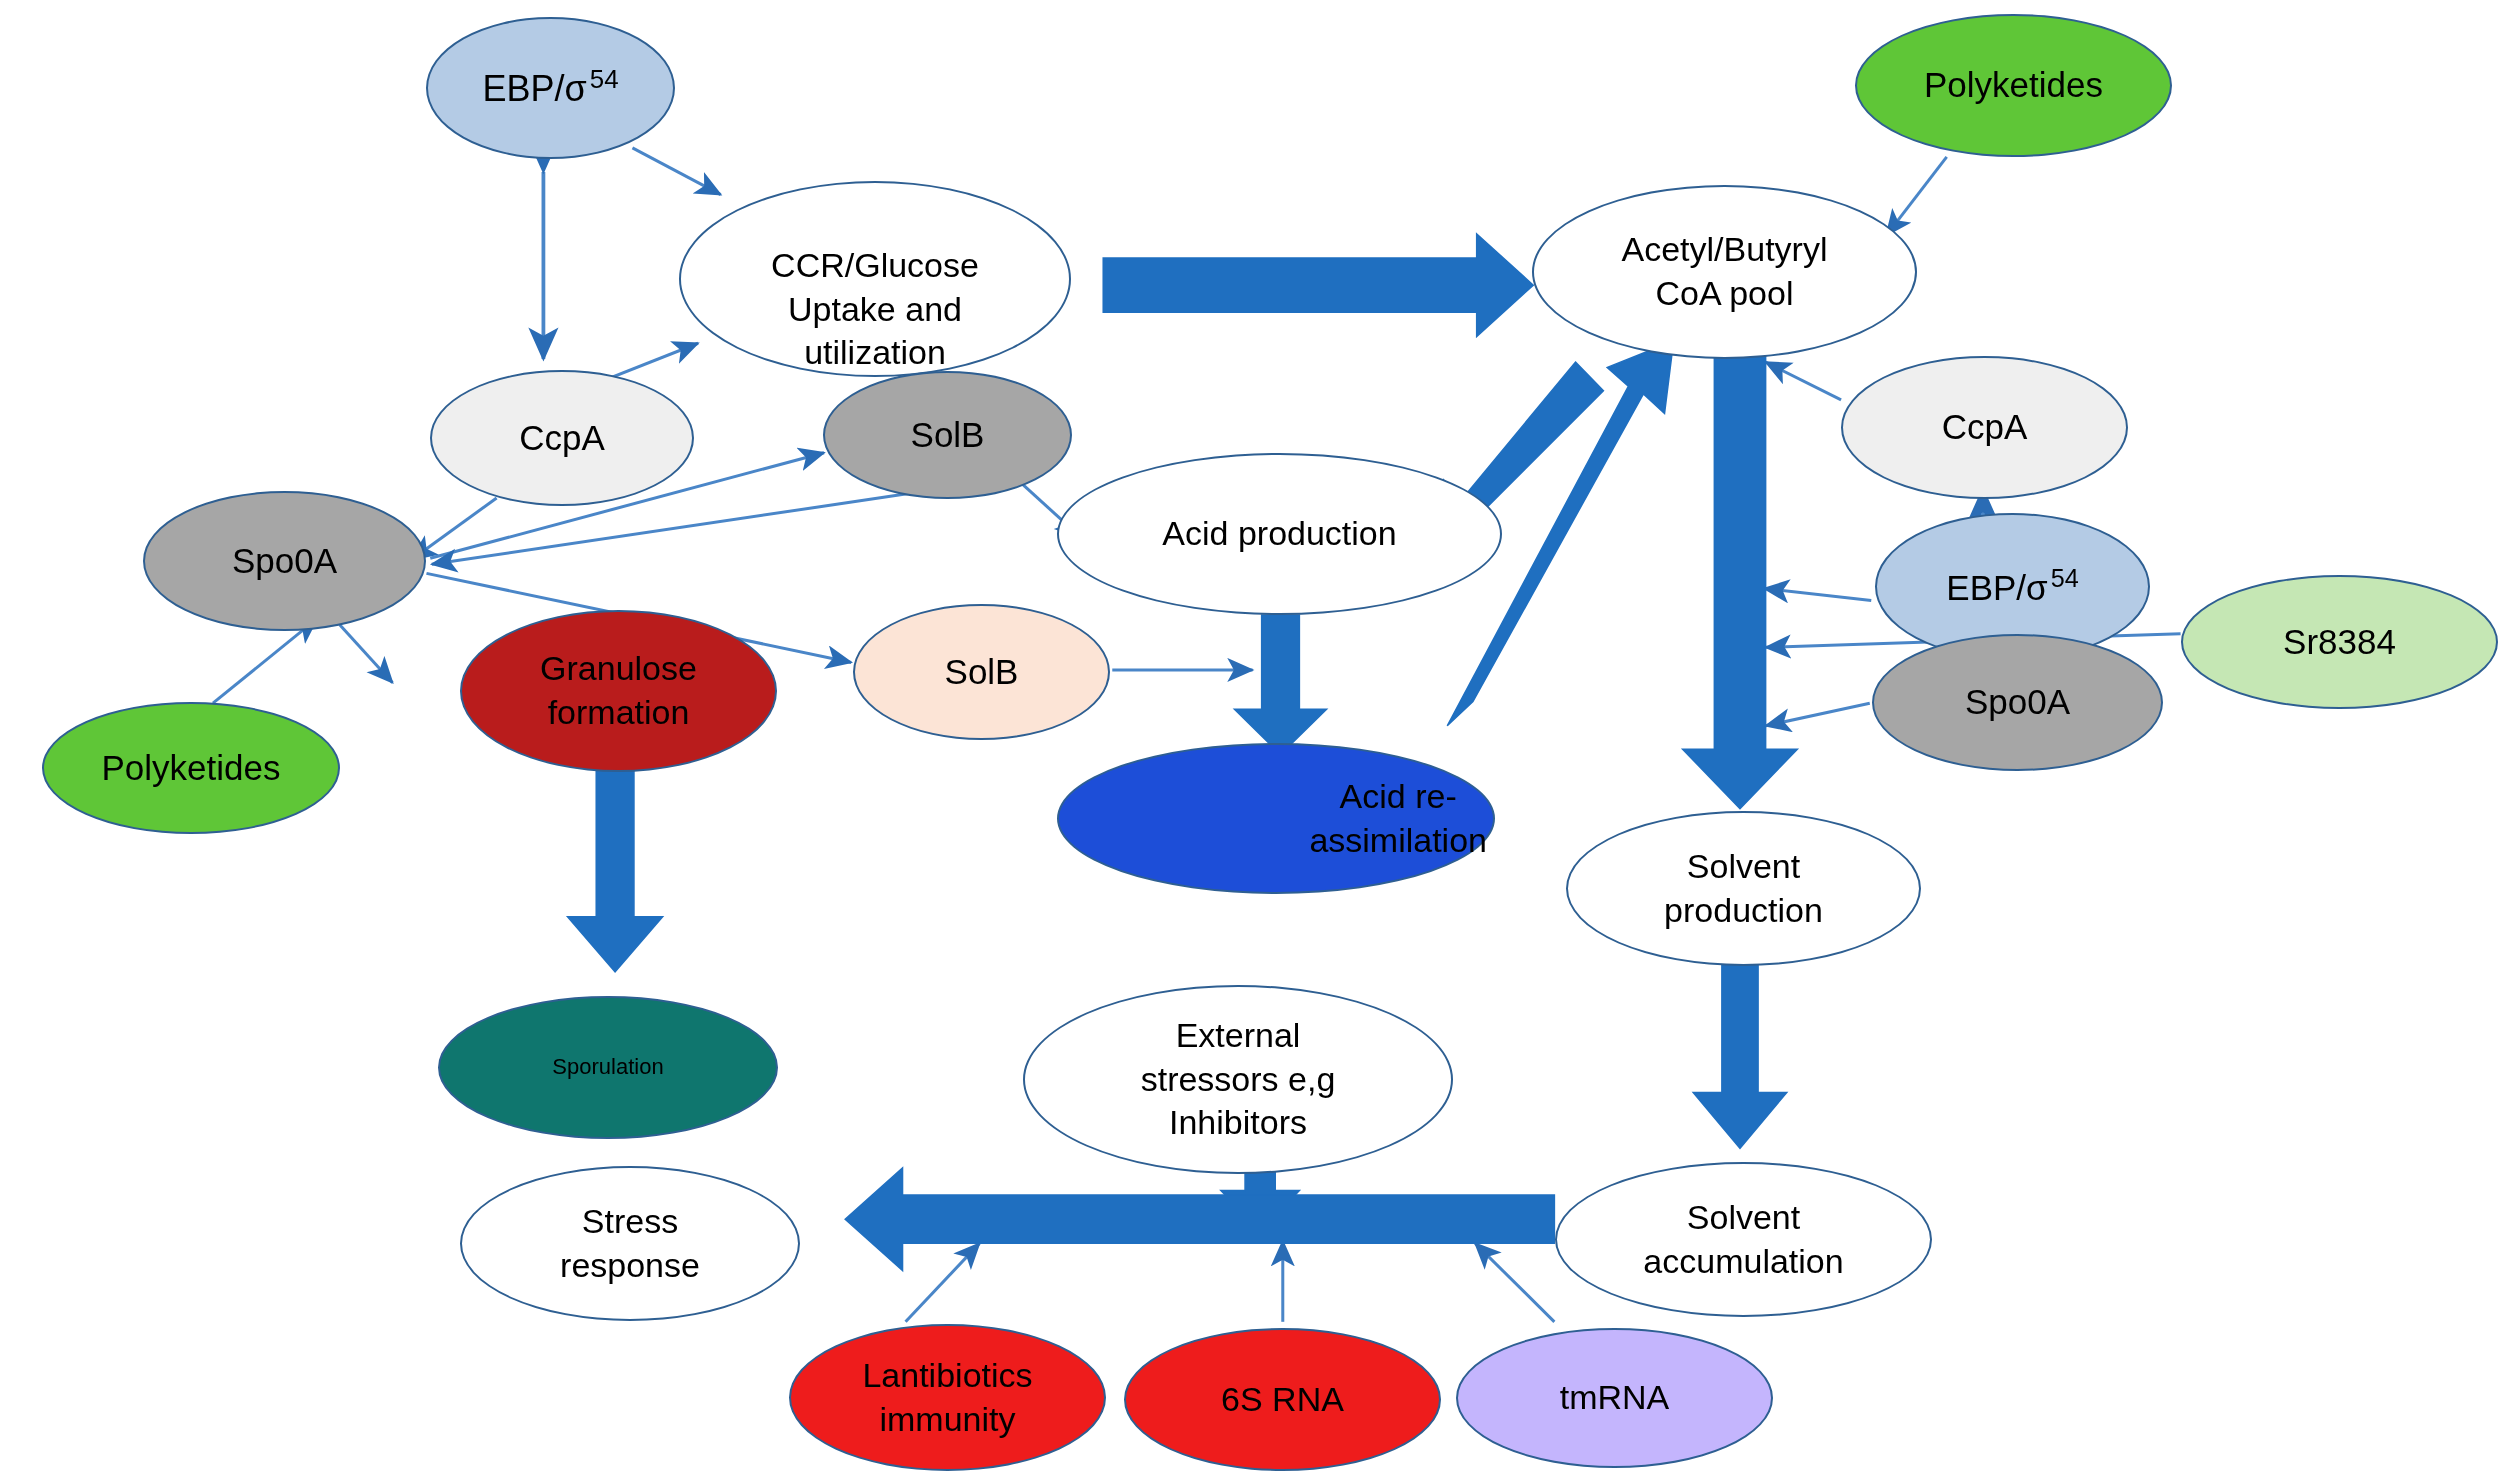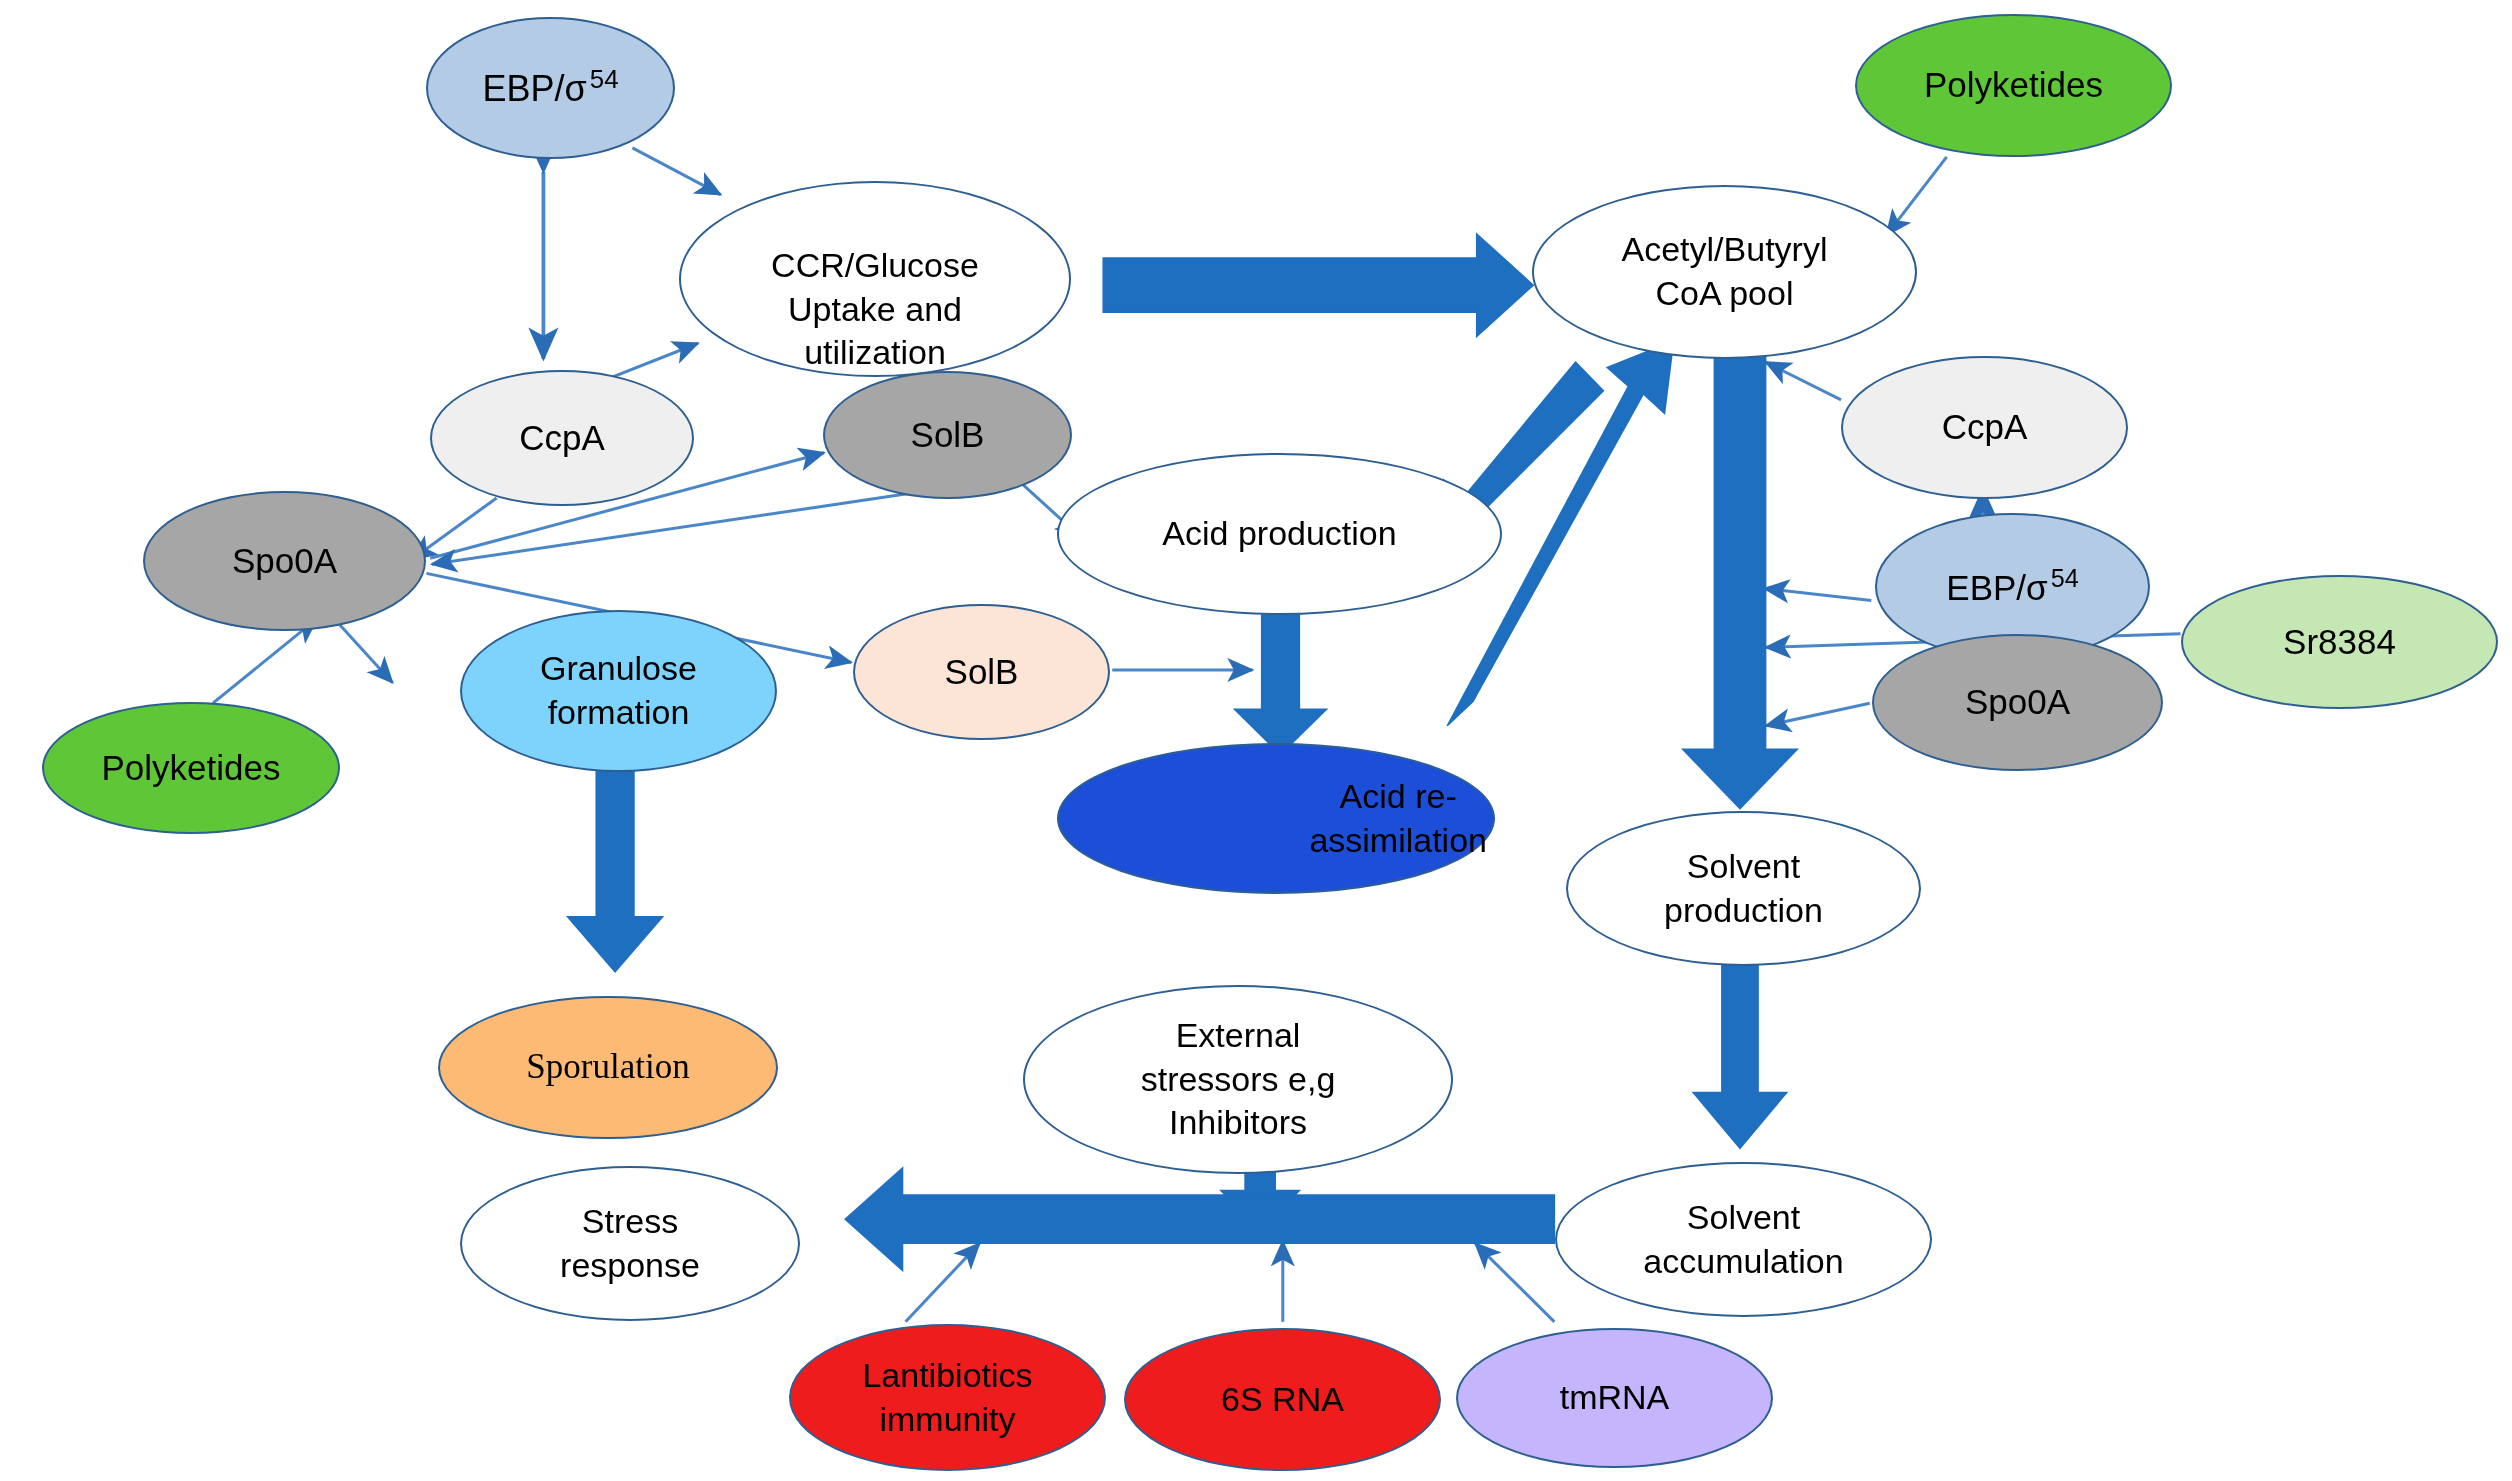--- a/index.html
+++ b/index.html
@@ -125,36 +125,36 @@
       </div>
       <div class="node" style="left: 1875px; top: 513px; width: 275px; height: 147px; font-size: 35px; background: rgb(180, 203, 229); border-color: rgb(46, 95, 146);">
         <span>EBP/σ<sup class="sup">54</sup></span>
       </div>
       <div class="node" style="left: 2181px; top: 575px; width: 317px; height: 134px; font-size: 35px; background: rgb(197, 231, 180); border-color: rgb(46, 95, 146);">
         <span>Sr8384</span>
       </div>
       <div class="node" style="left: 853px; top: 604px; width: 257px; height: 136px; font-size: 35px; background: rgb(252, 228, 214); border-color: rgb(46, 95, 146);">
         <span>SolB</span>
       </div>
-      <div class="node" style="left: 460px; top: 610px; width: 317px; height: 162px; font-size: 34px; background: #7dd3fc; border-color: rgb(46, 95, 146);">
+      <div class="node" style="left: 460px; top: 610px; width: 317px; height: 162px; font-size: 34px; background: #b91c1c; border-color: rgb(46, 95, 146);">
         <span>Granulose<br>formation</span>
       </div>
       <div class="node" style="left: 1872px; top: 634px; width: 291px; height: 137px; font-size: 35px; background: rgb(166, 166, 166); border-color: rgb(46, 95, 146);">
         <span>Spo0A</span>
       </div>
       <div class="node" style="left: 42px; top: 702px; width: 298px; height: 132px; font-size: 35px; background: rgb(95, 198, 55); border-color: rgb(46, 95, 146);">
         <span>Polyketides</span>
       </div>
       <div class="node" style="left: 1057px; top: 743px; width: 438px; height: 151px; font-size: 34px; background: #1d4ed8; border-color: rgb(46, 95, 146); justify-content: flex-end;">
         <span>Acid re-<br>assimilation</span>
       </div>
       <div class="node" style="left: 1566px; top: 811px; width: 355px; height: 155px; font-size: 34px; background: rgb(255, 255, 255); border-color: rgb(46, 95, 146);">
         <span>Solvent<br>production</span>
       </div>
-      <div class="node" style="left: 438px; top: 996px; width: 340px; height: 143px; font-size: 35px; background: #fdba74; border-color: rgb(46, 95, 146); font-family: Liberation Serif, serif;">
+      <div class="node" style="left: 438px; top: 996px; width: 340px; height: 143px; font-size: 22px; background: #0f766e; border-color: rgb(46, 95, 146);">
         <span>Sporulation</span>
       </div>
       <div class="node" style="left: 1023px; top: 985px; width: 430px; height: 189px; font-size: 34px; background: rgb(255, 255, 255); border-color: rgb(46, 95, 146);">
         <span>External<br>stressors e,g<br>Inhibitors</span>
       </div>
       <div class="node" style="left: 460px; top: 1166px; width: 340px; height: 155px; font-size: 34px; background: rgb(255, 255, 255); border-color: rgb(46, 95, 146);">
         <span>Stress<br>response</span>
       </div>
       <div class="node" style="left: 1555px; top: 1162px; width: 377px; height: 155px; font-size: 34px; background: rgb(255, 255, 255); border-color: rgb(46, 95, 146);">
         <span>Solvent<br>accumulation</span>

